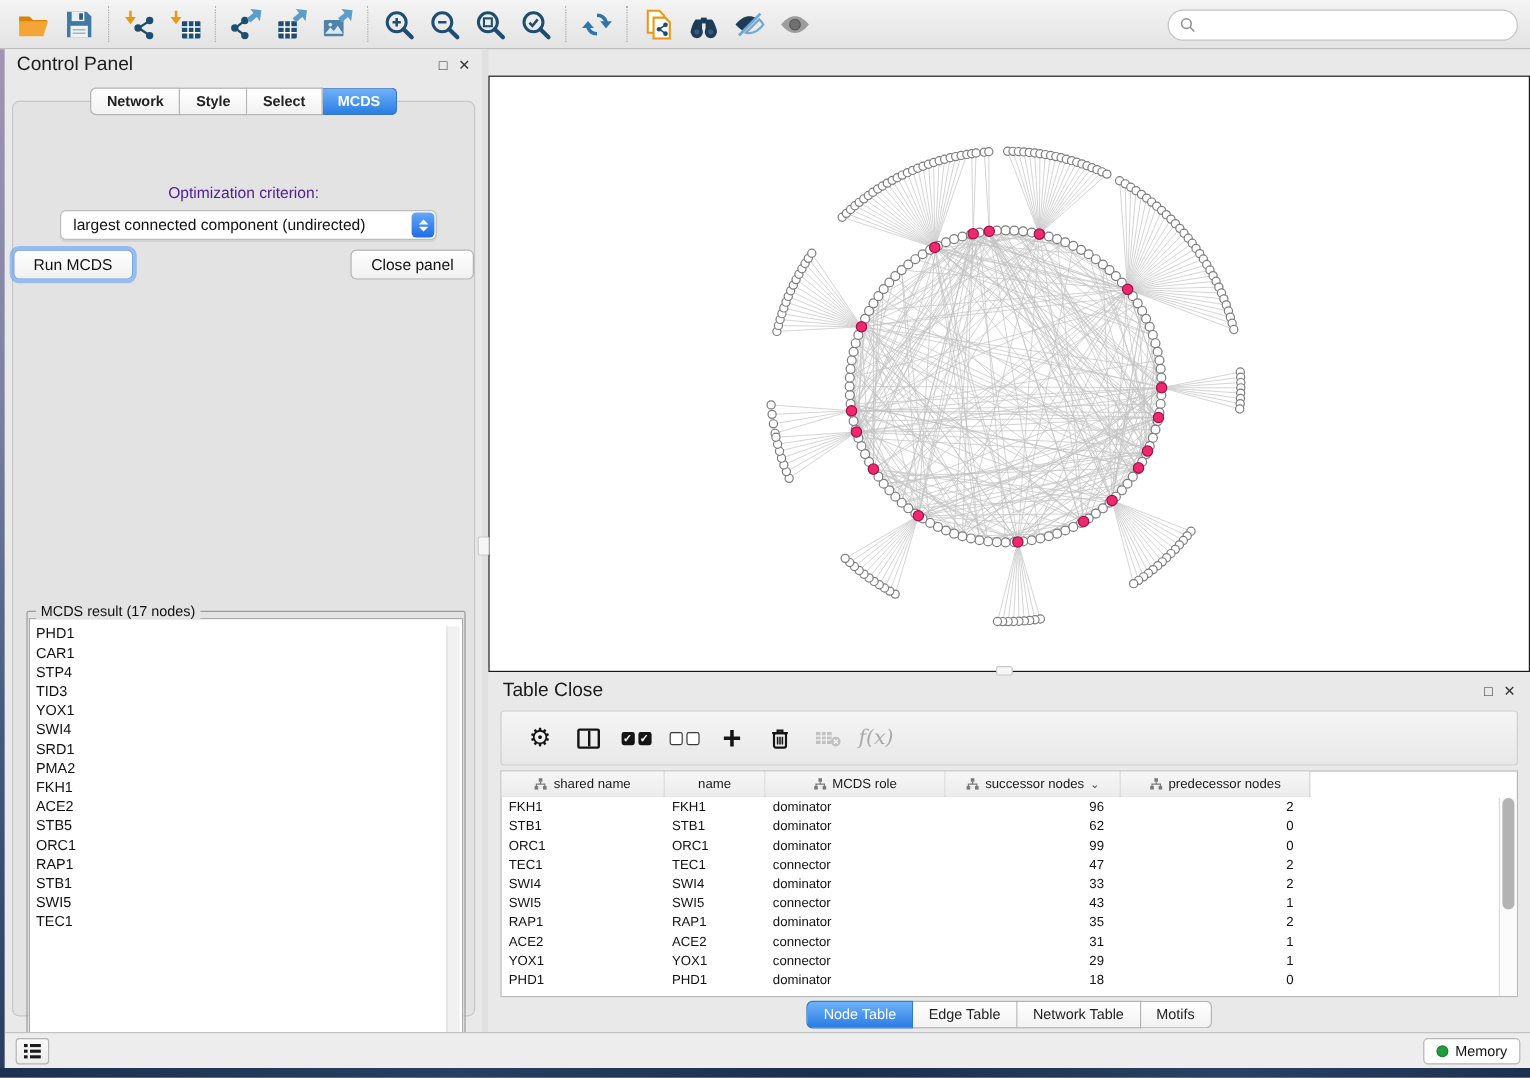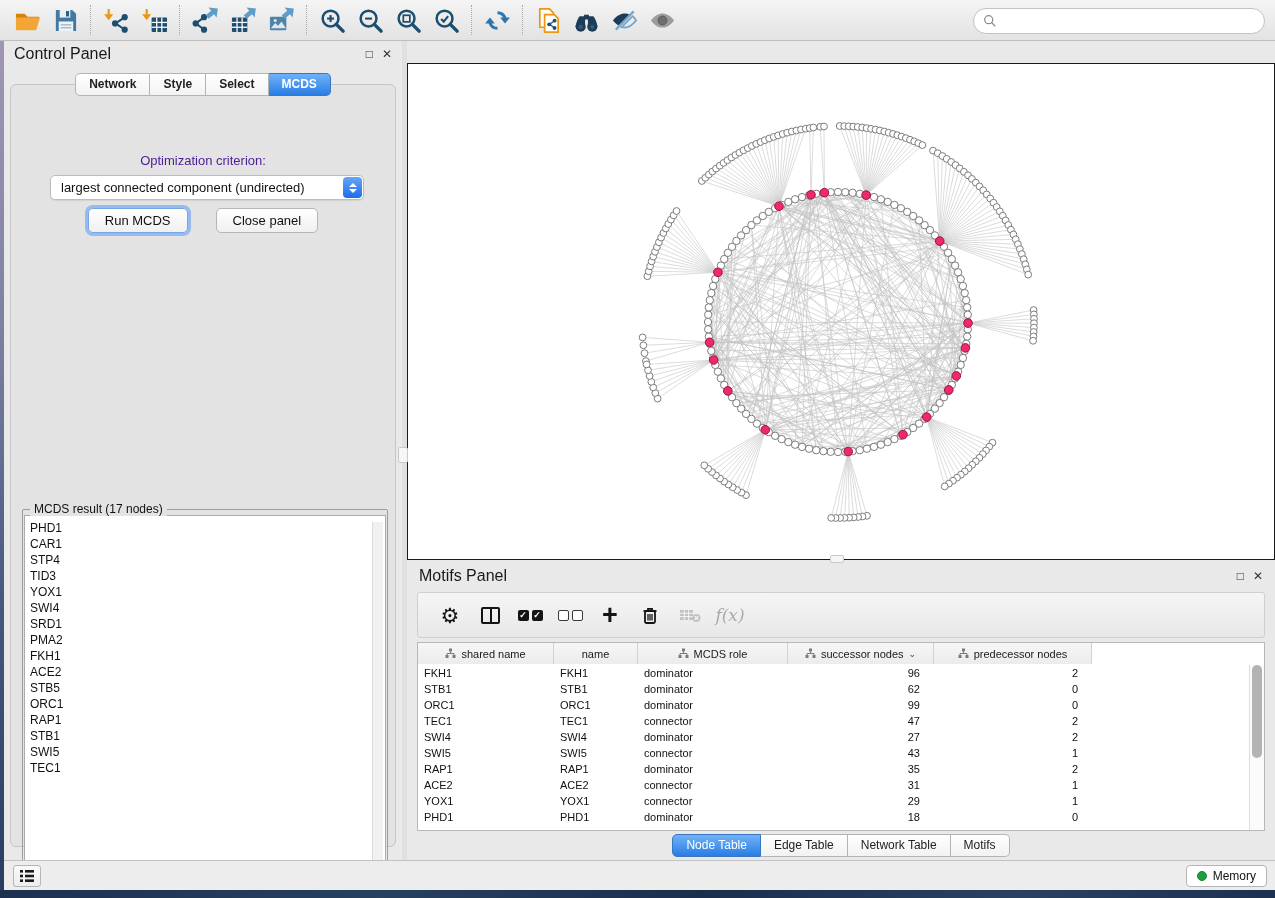--- a/index.html
+++ b/index.html
@@ -41,21 +41,21 @@
     border:1px solid #c6c6c6;border-radius:6px;}
   .opt-label{position:absolute;left:0;top:68px;width:100%;text-align:center;font-size:13px;color:#4c1d95;}
   .opt-select{position:absolute;left:39px;top:90px;width:314px;height:25px;background:#fff;
     border:1px solid #bdbdbd;border-radius:5px;display:flex;align-items:center;
     padding-left:10px;font-size:13px;color:#111;box-shadow:0 1px 1px rgba(0,0,0,.08);}
   .opt-stepper{position:absolute;right:1px;top:1px;width:19px;height:21px;border-radius:4px;
     background:linear-gradient(#66a7f8,#1f6ce6);display:flex;flex-direction:column;align-items:center;justify-content:center;gap:2px;}
   .opt-stepper i{width:0;height:0;border-left:4px solid transparent;border-right:4px solid transparent;}
   .chev-up{border-bottom:4px solid #fff;}
   .chev-dn{border-top:4px solid #fff;}
-  .btn-row{position:absolute;left:0;top:123px;width:100%;display:flex;justify-content:center;gap:28px;}
+  .btn-row{position:absolute;left:0;top:123px;width:100%;display:flex;justify-content:space-between;gap:28px;}
   .push-btn{padding:4px 16px;font-size:13px;color:#111;background:linear-gradient(#ffffff,#f0f0f0);
     border:1px solid #b5b5b5;border-radius:5px;}
   .push-btn.focused{box-shadow:0 0 0 3px rgba(100,160,245,.6);border-color:#74a6e8;}
   .mcds-group{position:absolute;left:11px;top:424px;width:366px;height:371px;}
   .mcds-legend{position:absolute;left:8px;top:-7px;background:#e3e3e3;padding:0 4px;font-size:12px;color:#111;z-index:2;}
   .mcds-frame{position:absolute;inset:0;border:1px solid #9c9c9c;border-radius:2px;}
   .mcds-list{position:absolute;left:2px;top:6px;right:2px;bottom:2px;background:#fff;border:1px solid #ababab;overflow:hidden;}
   .mcds-list ul{list-style:none;margin:4px 0 0 0;padding:0 0 0 5px;}
   .mcds-list li{font-size:12px;line-height:16px;color:#111;}
   .mcds-scroll{position:absolute;right:2px;top:6px;width:11px;bottom:2px;background:#f1f1f1;border-left:1px solid #dcdcdc;}
@@ -1111,21 +1111,21 @@
             <circle cx="301.6" cy="278.3" r="4.3"></circle>
           </g>
         </svg>
     </div>
   </div>
 
   <div class="h-grip"></div>
 
   <div class="table-panel">
     <div class="tp-header">
-      <span class="panel-title">Motifs Panel</span>
+      <span class="panel-title">Table Close</span>
       <span class="win-btns">
         <span class="win-btn">□</span>
         <span class="win-btn">✕</span>
       </span>
     </div>
     <div class="tp-toolbar" id="tp-toolbar">
         <div class="tp-tool">
           <span class="gear-glyph">⚙</span>
         </div>
         <div class="tp-tool">
@@ -1252,21 +1252,21 @@
             <div class="td" style="width: 136px; padding: 0px 0px 0px 6px;">TEC1</div>
             <div class="td" style="width: 84px; padding: 0px 0px 0px 6px;">TEC1</div>
             <div class="td" style="width: 150px; padding: 0px 0px 0px 6px;">connector</div>
             <div class="td num" style="width: 146px; padding: 0px 14px 0px 0px;">47</div>
             <div class="td num" style="width: 158px; padding: 0px 14px 0px 0px;">2</div>
           </div>
           <div class="tr">
             <div class="td" style="width: 136px; padding: 0px 0px 0px 6px;">SWI4</div>
             <div class="td" style="width: 84px; padding: 0px 0px 0px 6px;">SWI4</div>
             <div class="td" style="width: 150px; padding: 0px 0px 0px 6px;">dominator</div>
-            <div class="td num" style="width: 146px; padding: 0px 14px 0px 0px;">27</div>
+            <div class="td num" style="width: 146px; padding: 0px 14px 0px 0px;">33</div>
             <div class="td num" style="width: 158px; padding: 0px 14px 0px 0px;">2</div>
           </div>
           <div class="tr">
             <div class="td" style="width: 136px; padding: 0px 0px 0px 6px;">SWI5</div>
             <div class="td" style="width: 84px; padding: 0px 0px 0px 6px;">SWI5</div>
             <div class="td" style="width: 150px; padding: 0px 0px 0px 6px;">connector</div>
             <div class="td num" style="width: 146px; padding: 0px 14px 0px 0px;">43</div>
             <div class="td num" style="width: 158px; padding: 0px 14px 0px 0px;">1</div>
           </div>
           <div class="tr">

